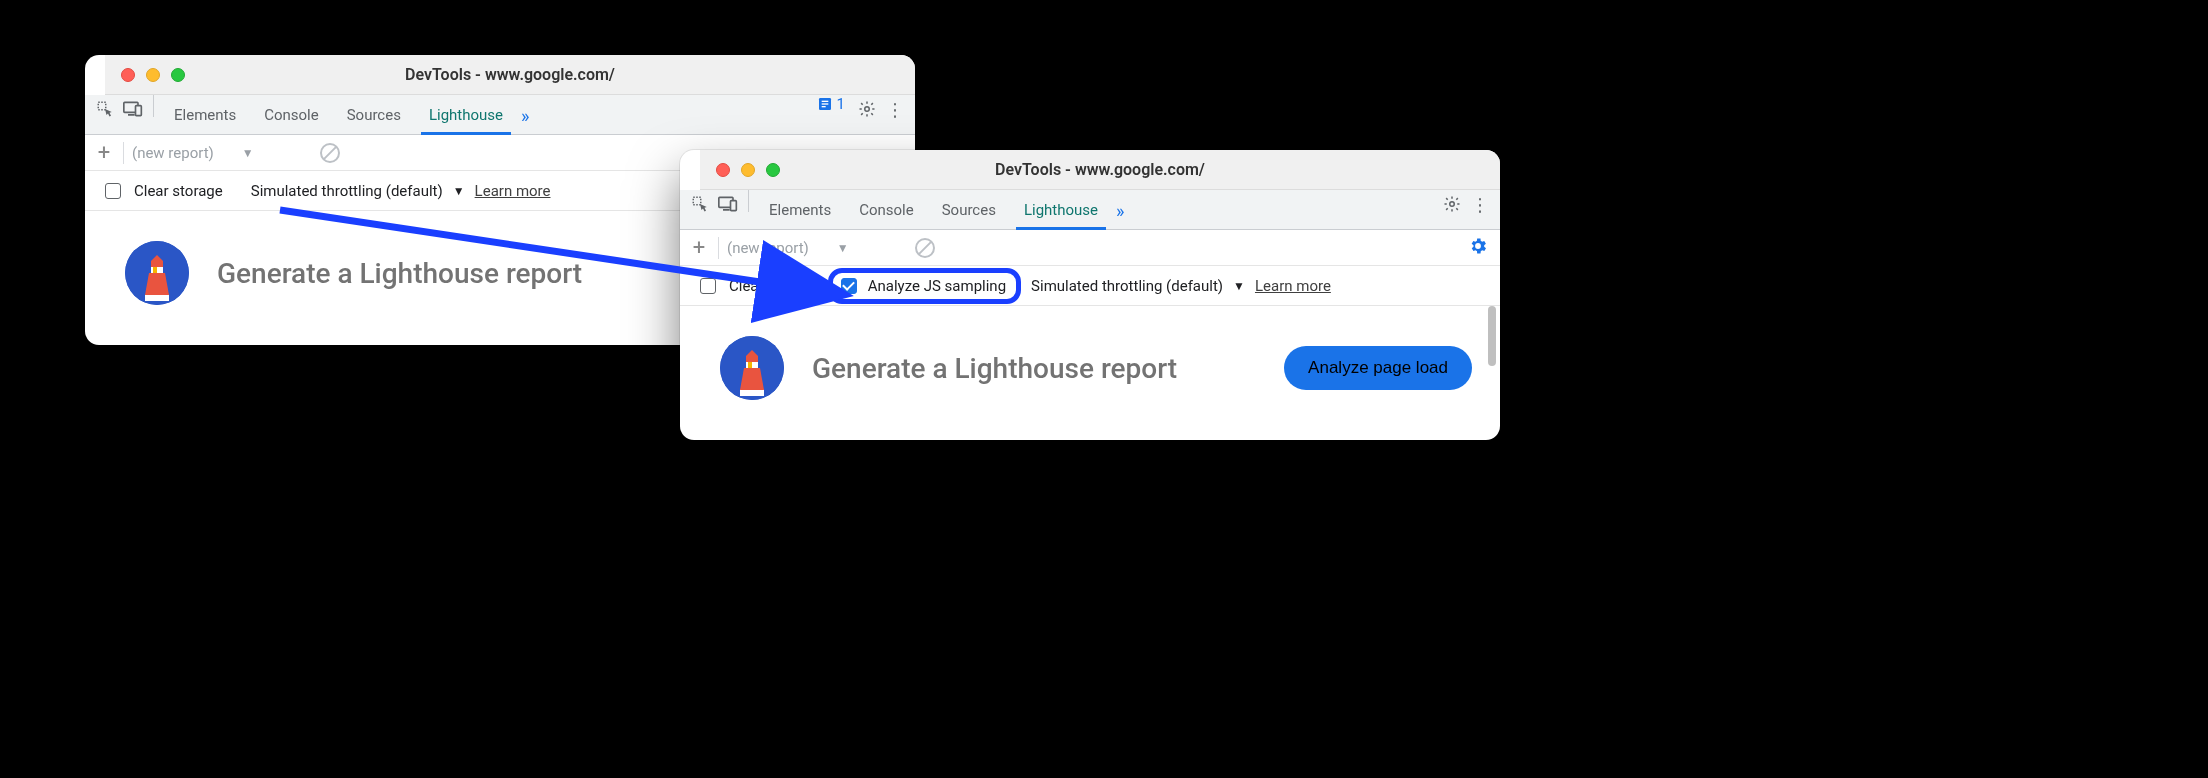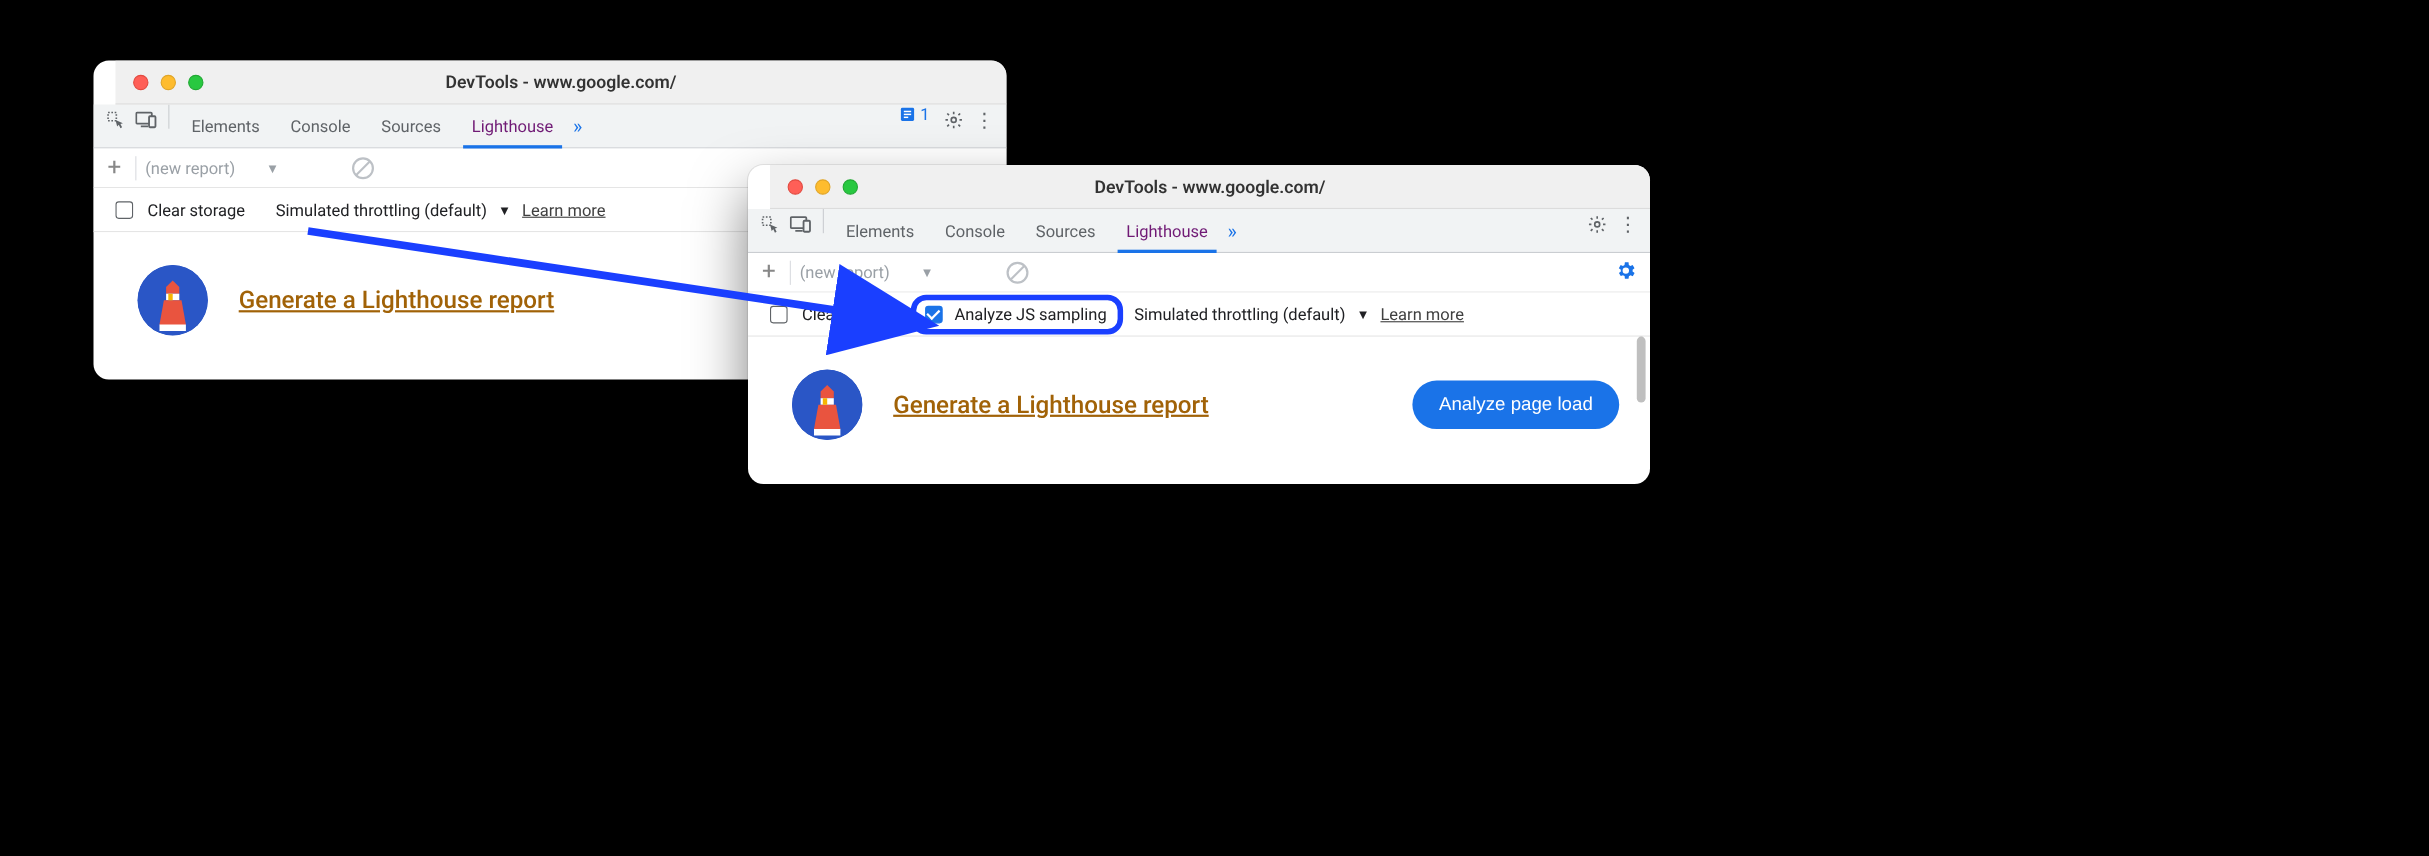--- a/index.html
+++ b/index.html
@@ -77,21 +77,21 @@
   .tabstrip .tab {
     padding: 0 14px;
     height: 40px;
     display: flex;
     align-items: center;
     font-size: 15px;
     color: #5f6367;
     cursor: pointer;
   }
   .tabstrip .tab.active {
-    color: #701a75;
+    color: #0f766e;
     position: relative;
   }
   .tabstrip .tab.active::after {
     content:"";
     position:absolute;
     left:6px; right:6px; bottom:0;
     height:3px;
     background:#1a73e8;
   }
   .tabstrip .chev {
@@ -182,29 +182,28 @@
     width: 64px; height:64px;
     border-radius: 50%;
     background:#2a56c6;
     position:relative;
     overflow:hidden;
     flex-shrink:0;
   }
   .lh-logo svg { width:100%; height:100%; }
   .main h2 {
     margin:0;
-    font-size: 22px;
+    font-size: 28px;
     font-weight: 500;
-    color:#a16207;
+    color:#737373;
     flex:1;
-    text-decoration:underline;
   }
   .analyze {
     background:#1a73e8;
-    color:#ffffff;
+    color:#000000;
     border:none;
     border-radius: 999px;
     font-size:17px;
     padding: 12px 24px;
     font-weight:500;
   }
   
   .highlight-pill {
     border: 5px solid #1a3fff;
     border-radius: 14px;

